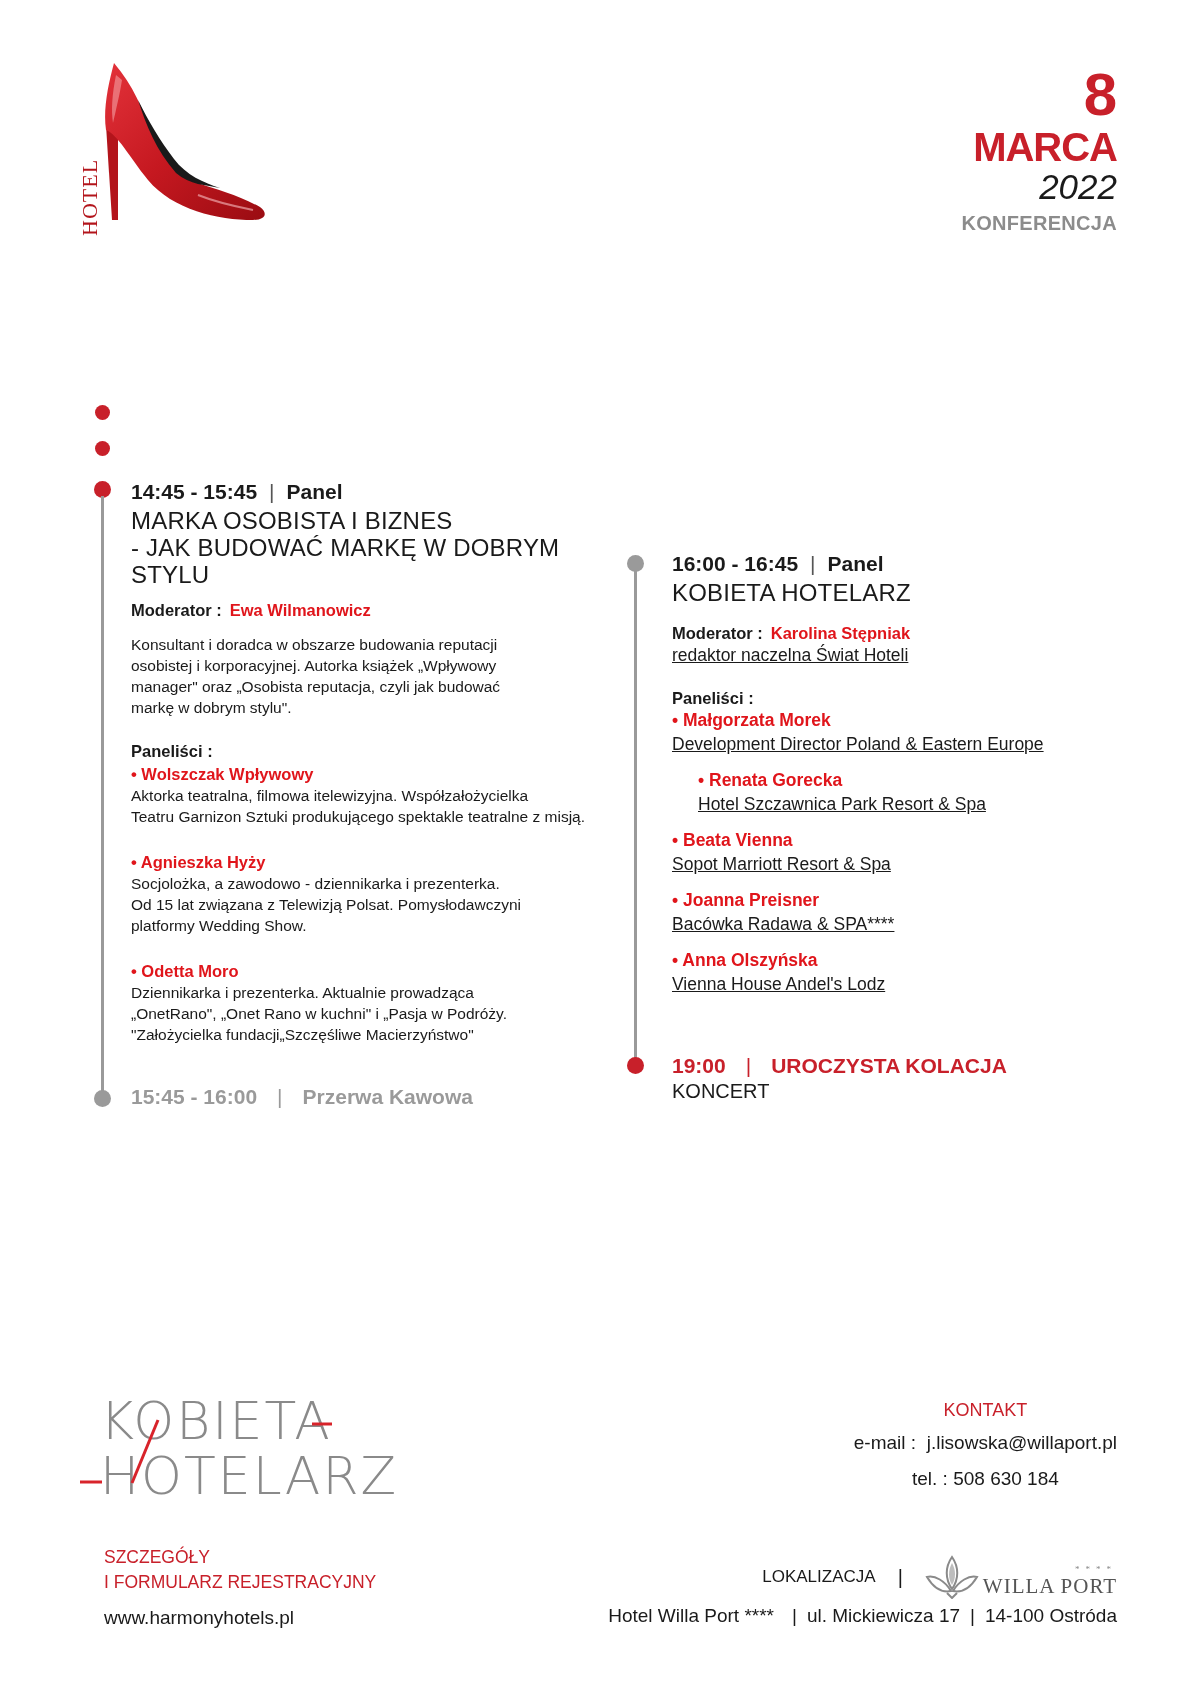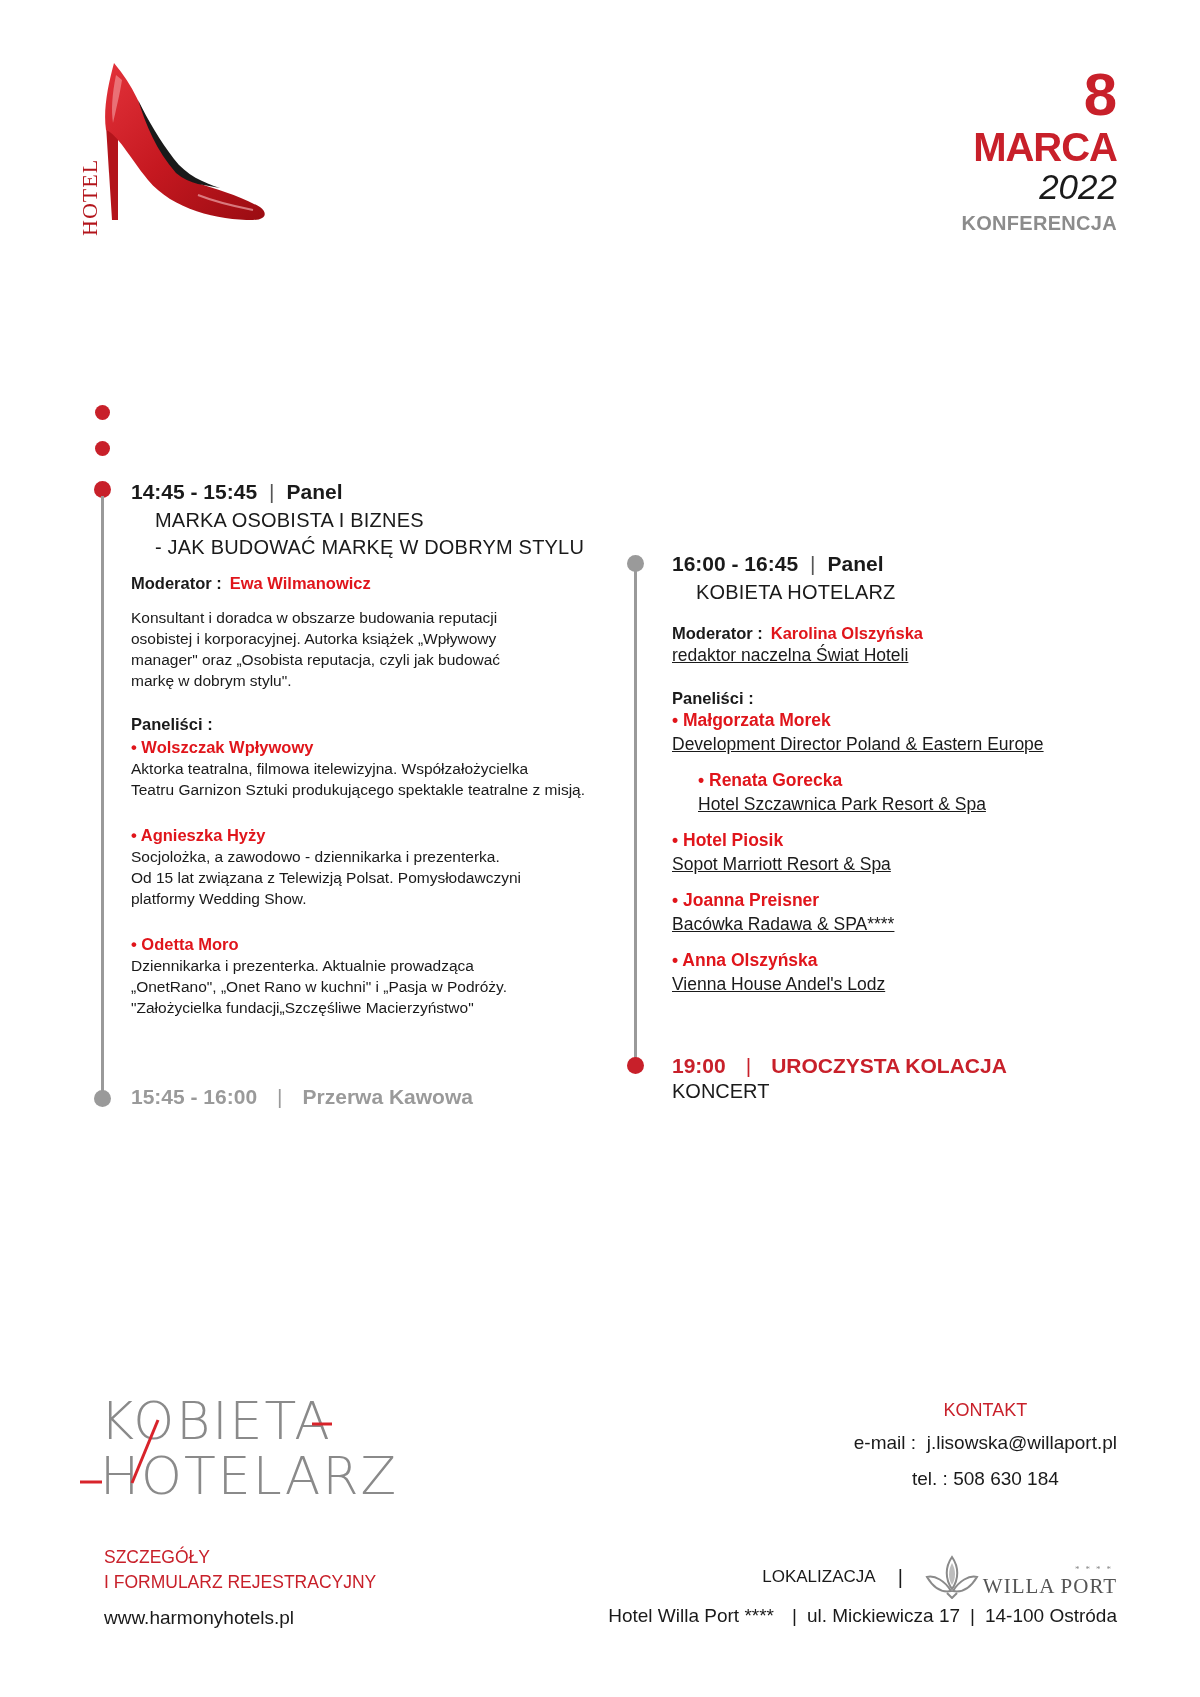--- a/index.html
+++ b/index.html
@@ -19,21 +19,21 @@
   .date-year { font-size: 35px; color: #1a1a1a; line-height: 38px; font-style: italic; }
   .date-conf { font-size: 20px; font-weight: bold; color: #8c8c8c; line-height: 34px; letter-spacing: 0.3px; }
 
   
   .dot { width: 15px; height: 15px; border-radius: 50%; background: #c8202a; }
   .dot.grey { background: #9a9a9a; }
   .vline { width: 3px; background: #9a9a9a; }
 
   .time-head { font-size: 21px; font-weight: bold; color: #1a1a1a; white-space: nowrap; }
   .time-head .sep { font-weight: normal; color: #555; margin: 0 12px; }
-  .title-line { font-size: 20px; color: #1a1a1a; line-height: 27px; letter-spacing: 0.2px; margin-left: 24px; }
+  .title-line { font-size: 24px; color: #1a1a1a; line-height: 27px; letter-spacing: 0.2px; }
   .mod-row { font-size: 16.5px; font-weight: bold; color: #1a1a1a; }
   .mod-row .red { color: #e0151b; margin-left: 8px; }
   .desc { font-size: 15.5px; color: #1a1a1a; line-height: 21px; }
   .desc-lg { font-size: 17.5px; color: #1a1a1a; line-height: 24px; text-decoration: underline; }
   .sub-head { font-size: 16.5px; font-weight: bold; color: #1a1a1a; }
   .panelist-name { font-size: 16.5px; font-weight: bold; color: #e0151b; line-height: 22px; }
   .panelist-name-lg { font-size: 17.5px; font-weight: bold; color: #e0151b; line-height: 24px; }
 
   .break-row { font-size: 21px; font-weight: bold; color: #9a9a9a; white-space: nowrap; }
   .break-row .sep { font-weight: normal; margin: 0 20px; }
@@ -143,35 +143,35 @@
 <div class="abs dot grey" style="left:627px; top:555px; width:17px; height:17px;"></div>
 <div class="abs vline" style="left:634px; top:570px; height:490px;"></div>
 <div class="abs dot" style="left:627px; top:1057px; width:17px; height:17px;"></div>
 
 <div class="abs" style="left:672px; top:552px; width:480px;">
   <div class="time-head">
     <span>16:00 - 16:45</span><span class="sep">|</span><span>Panel</span>
   </div>
   <div class="title-line" style="margin-top:3px;">KOBIETA HOTELARZ</div>
   <div class="mod-row" style="margin-top:18px;">
-    <span>Moderator :</span><span class="red">Karolina Olszyńska</span>
+    <span>Moderator :</span><span class="red">Karolina Stępniak</span>
   </div>
   <div class="desc-lg">redaktor naczelna Świat Hoteli</div>
   <div class="sub-head" style="margin-top:22px;">Paneliści :</div>
 
   <div>
     <div class="panelist-name-lg">• Małgorzata Morek</div>
     <div class="desc-lg">Development Director Poland &amp; Eastern Europe</div>
   </div>
   <div style="margin-top:12px;margin-left:26px;">
     <div class="panelist-name-lg">•  Renata Gorecka</div>
     <div class="desc-lg">Hotel Szczawnica Park Resort &amp; Spa</div>
   </div>
   <div style="margin-top:12px;">
-    <div class="panelist-name-lg">• Hotel Piosik</div>
+    <div class="panelist-name-lg">• Beata Vienna</div>
     <div class="desc-lg">Sopot Marriott Resort &amp; Spa</div>
   </div>
   <div style="margin-top:12px;">
     <div class="panelist-name-lg">• Joanna Preisner</div>
     <div class="desc-lg">Bacówka Radawa &amp; SPA****</div>
   </div>
   <div style="margin-top:12px;">
     <div class="panelist-name-lg">• Anna Olszyńska</div>
     <div class="desc-lg">Vienna House Andel's Lodz</div>
   </div>

